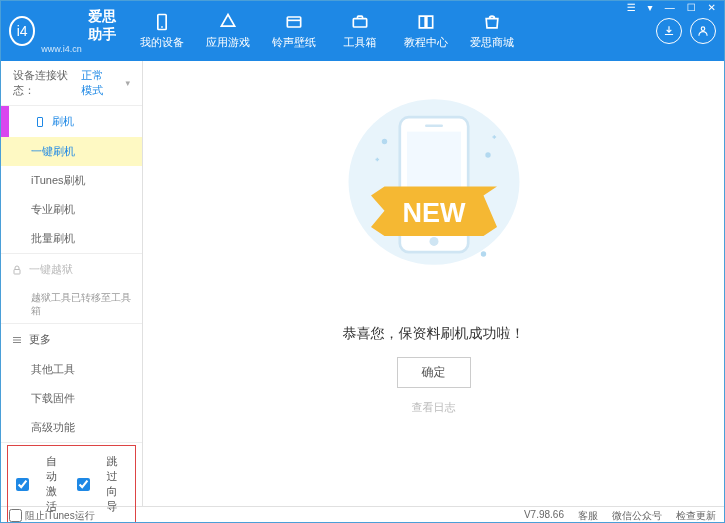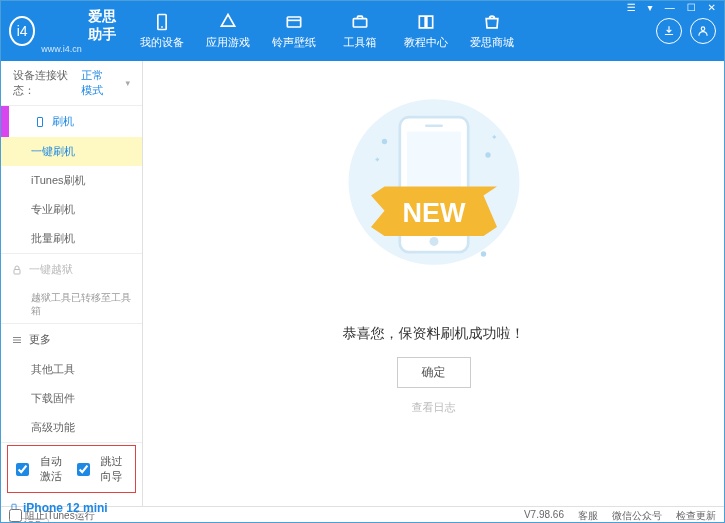--- a/index.html
+++ b/index.html
@@ -29,21 +29,21 @@
 
 .side-section { border-bottom: 1px solid #eee; }
 .side-header { display: flex; align-items: center; padding: 8px 10px; gap: 6px; color: #555; }
 .side-header.primary { color: #1e88e5; border-left: 8px solid #d946ef; padding-left: 25px; }
 .side-icon { width: 12px; height: 12px; }
 .side-item { padding: 7px 10px 7px 30px; color: #666; cursor: pointer; }
 .side-item.active { background: #fef9c3; color: #1e88e5; }
 .side-note { padding: 6px 10px 6px 30px; color: #999; font-size: 10px; line-height: 1.3; }
 
 .checkboxes { padding: 8px; border: 1px solid #d44; margin: 2px 6px; display: flex; gap: 10px; }
-.cb { display: flex; align-items: center; gap: 11px; color: #555; }
+.cb { display: flex; align-items: center; gap: 17px; color: #555; }
 .cb input { accent-color: #1e88e5; }
 
 .device { padding: 6px 8px; }
 .device-name { color: #1e88e5; font-weight: bold; font-size: 12px; display: flex; align-items: center; gap: 4px; }
 .device-badge { display: inline-block; border: 1px solid #ccc; border-radius: 3px; padding: 1px 6px; font-size: 10px; color: #888; margin-top: 3px; }
 
 .main { flex: 1; display: flex; flex-direction: column; align-items: center; padding-top: 30px; position: relative; }
 .phone-illustration { width: 180px; height: 220px; position: relative; }
 .message { margin-top: 14px; font-size: 14px; color: #333; }
 .confirm-btn { margin-top: 14px; padding: 6px 24px; border: 1px solid #ccc; background: #fff; font-size: 12px; color: #555; cursor: pointer; }

